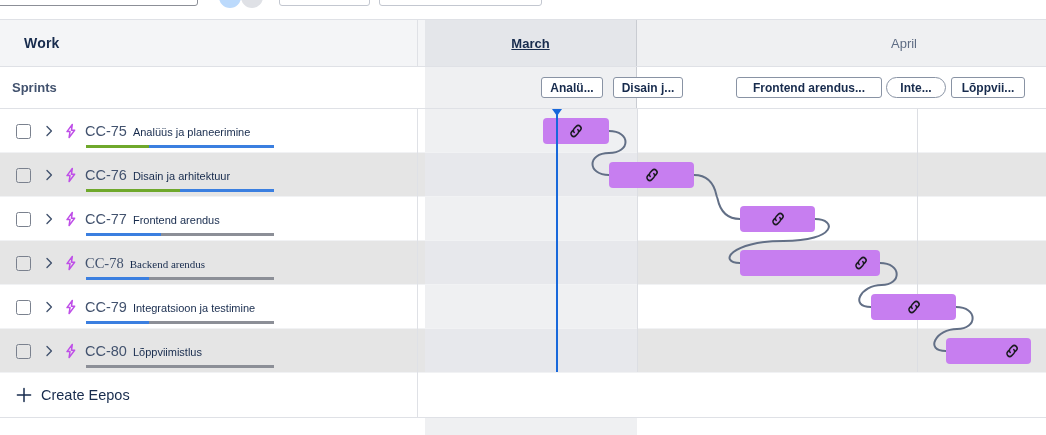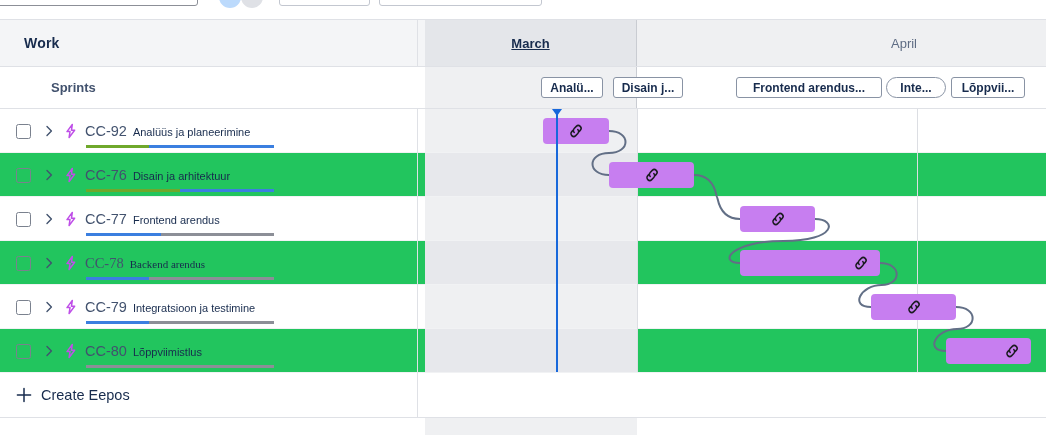--- a/index.html
+++ b/index.html
@@ -40,36 +40,36 @@
   .hdr-month.m-next span { font-weight: 400; color: #5e6c84; }
   .hdr-tail { position: absolute; left: 917px; top: 0; width: 129px; height: 100%;
               background: #eff0f2; }
   .hdr-gap { position: absolute; left: 417px; top: 0; width: 8px; height: 100%;
              background: #f4f5f7; border-left: 1px solid #dfe1e6; }
 
   
   .sprints-row { position: absolute; left: 0; top: 67px; width: 1046px; height: 42px;
                  border-bottom: 1px solid #dfe1e6; background: #fff; }
   .sprints-left { position: absolute; left: 0; top: 0; width: 417px; height: 100%;
-                  display: flex; align-items: center; padding-left: 12px; background: #fff; margin-left: 39px; }
+                  display: flex; align-items: center; padding-left: 12px; background: #fff; }
   .sprints-left span { font-size: 13px; font-weight: 700; color: #42526e; }
   .sprints-track { position: absolute; left: 417px; top: 0; right: 8px; height: 100%; font-weight: bold; }
   .sprint-band { position: absolute; left: 8px; top: 0; width: 212px; height: 100%;
                  background: #eff0f2; border-right: 1px solid #c9ccd2; }
   .chip { position: absolute; top: 10px; height: 21px; background: #fff;
           border: 1px solid #8993a4; border-radius: 3px;
           display: flex; align-items: center; justify-content: center;
           font-size: 12px; color: #172b4d; white-space: nowrap; padding: 0 8px; }
   .chip.round { border-radius: 12px; }
 
   
   .body { position: absolute; left: 0; top: 109px; width: 1046px; height: 326px; }
   .row { position: absolute; left: 0; width: 1046px; height: 44px; }
   .row.odd  { background: #ffffff; }
-  .row.even { background: #22c55e; }
+  .row.even { background: #e5e5e5; }
   .row-sep { position: absolute; left: 0; width: 1046px; height: 1px; background: #f1f2f4; }
   .row-track-shade { position: absolute; left: 425px; top: 0; width: 212px; height: 44px; }
   .row.odd .row-track-shade  { background: #eff0f2; }
   .row.even .row-track-shade { background: #e7e8ec; }
   .row-left { position: absolute; left: 0; top: 0; width: 417px; height: 44px;
               display: flex; align-items: center; }
 
   .chk { width: 15px; height: 15px; border: 1.6px solid #7a818e; border-radius: 2.5px;
          margin-left: 16px; background: transparent; flex: none; }
   .caret { width: 18px; margin-left: 9px; flex: none; display: flex;
@@ -166,21 +166,21 @@
             <svg width="14" height="14" viewBox="0 0 14 14">
               <path d="M5 2.6L9.4 7 5 11.4" stroke="#42526e" stroke-width="1.4" fill="none" stroke-linecap="round" stroke-linejoin="round"></path>
             </svg>
           </div>
           <div class="bolt">
             <svg width="16" height="16" viewBox="0 0 16 16">
               <path d="M9.3 1.4L4.0 8.6h3.0l-0.9 6.0 5.5-7.4H8.5z" fill="none" stroke="#bf4fe8" stroke-width="1.5" stroke-linejoin="round"></path>
             </svg>
           </div>
           <div class="key-wrap">
-            <span class="issue-key">CC-92</span>
+            <span class="issue-key">CC-75</span>
             <span class="issue-sum">Analüüs ja planeerimine</span>
           </div>
         </div>
         <div class="prog">
           <i style="background: rgb(111, 168, 43); width: 63px;"></i>
           <i style="background: rgb(59, 127, 224); width: 125px;"></i>
         </div>
         <div class="row-sep" style="top: 43px;"></div>
       </div>
       <div class="row even" style="top: 44px;">

